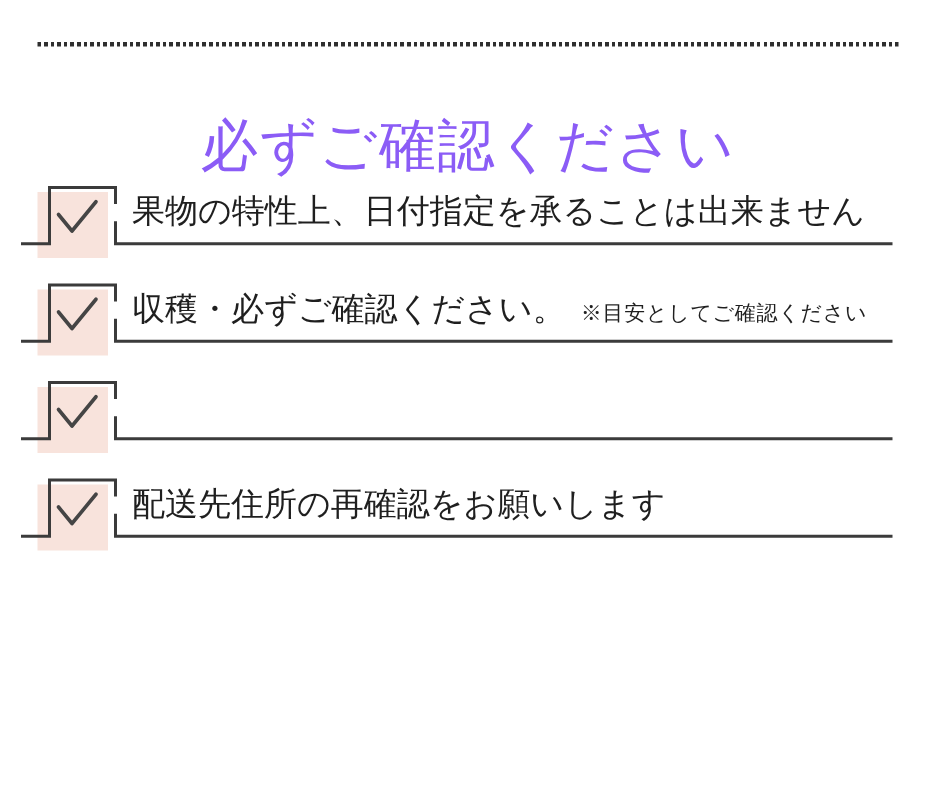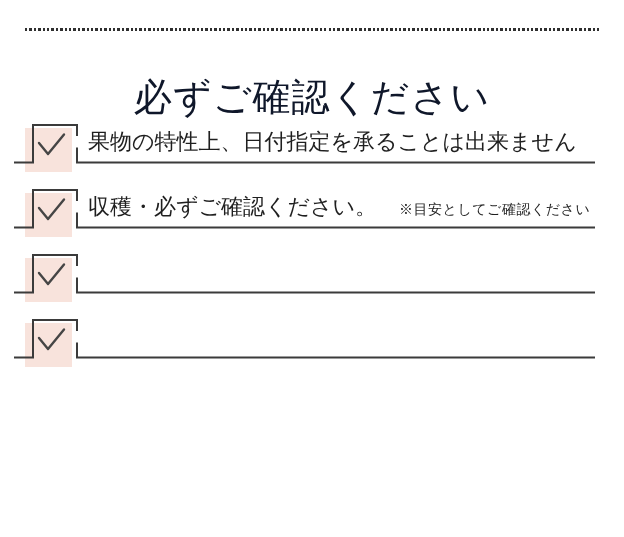--- a/index.html
+++ b/index.html
@@ -21,41 +21,41 @@
   }
   
   .title{
     position:absolute;
     top:46px;left:0;
     width:624px;
     text-align:center;
     font-size:38px;
     line-height:52px;
     letter-spacing:1px;
-    color:#0f172a;
+    color:#8b5cf6;
     font-weight:500;
   }
   
   .list{position:absolute;top:113px;left:0;width:624px;}
   .row{position:relative;width:624px;height:65px;text-decoration:underline;}
   .row .frame{position:absolute;top:0;left:0;width:624px;height:65px;display:block;}
   .cb-frame{fill:none;stroke-width:2;}
   .cb-check{fill:none;stroke-width:2.4;stroke-linecap:round;stroke-linejoin:round;}
   .row-text{
     position:absolute;
     left:88px;top:14px;
     width:520px;
     line-height:30px;
     white-space:nowrap;
     font-size:22px;
     color:#1f1f1f;
   }
   .row-text .note{
     font-size:14px;
-    margin-left:22px;
+    margin-left:10px;
     letter-spacing:0.5px;
   }
 </style>
 </head>
 <body>
 
 <div class="page">
 
   <div class="dotted"></div>
 
@@ -89,16 +89,17 @@
       </svg>
     </div>
 
 
     <div class="row">
       <svg class="frame" viewBox="0 0 624 65" aria-hidden="true">
         <rect x="25" y="15" width="47" height="44" fill="#f8e3dc"></rect>
         <path class="cb-frame" d="M14 49.5 H33 V12 H77 V23 M77 34.5 V49.5 H595" stroke="#3b3b3b"></path>
         <path class="cb-check" d="M39 30 L48 41 L64 21.5" stroke="#454545"></path>
       </svg>
+      <div class="row-text"><span class="main">配送先住所の再確認をお願いします</span><span class="note"></span></div>
     </div>
 
   </div>
 </div>
 
 </body></html>

